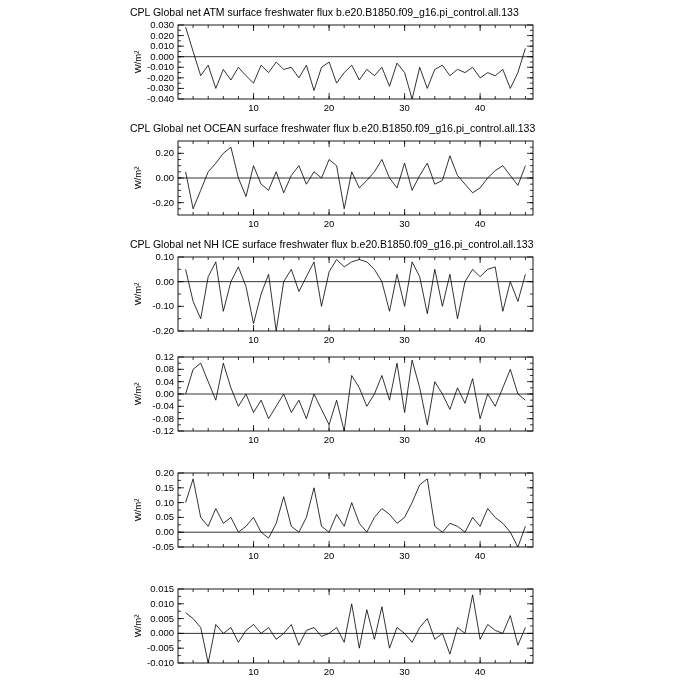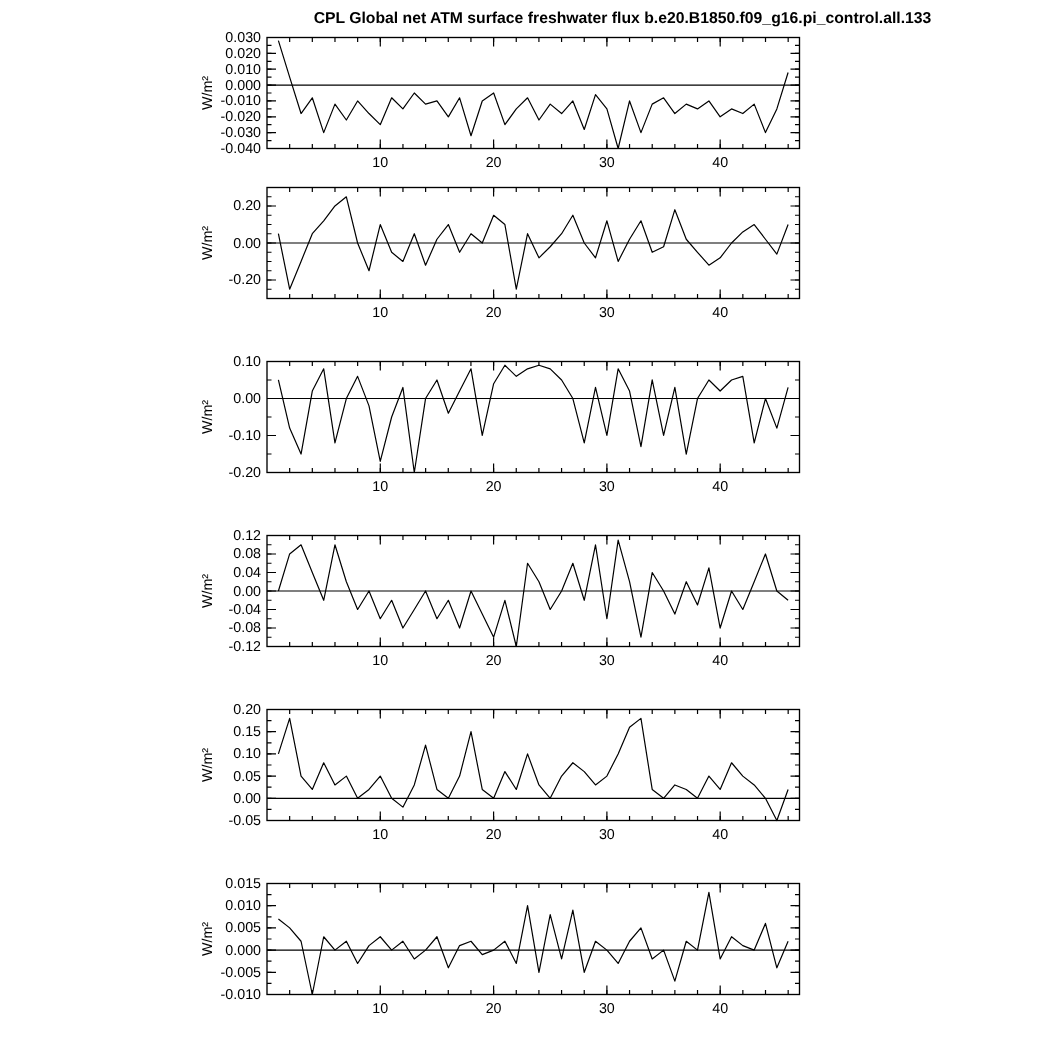--- a/index.html
+++ b/index.html
@@ -9,23 +9,22 @@
     color:#000;
     overflow:hidden;
   }
   .figure{padding-top:4px;}
   .panel{height:116px;}
   .title{
     font-size:10.5px;
     line-height:16px;
     height:16px;
     padding-left:130px;
-    text-align:center;
+    text-align:left;
     white-space:nowrap;
-    font-weight:bold;
   }
   svg.plot{display:block;}
   svg.plot text{font-family:"Liberation Sans", sans-serif;}
 </style>
 </head>
 <body>
 
 <div class="figure">
 
   <section class="panel">
@@ -140,20 +139,21 @@
         <text x="174" y="71.42857142857143" font-size="9.5" text-anchor="end" fill="#000000">-0.030</text>
         <line x1="178" y1="79" x2="184" y2="79" stroke="#000000" stroke-width="0.8"></line>
         <line x1="533" y1="79" x2="527" y2="79" stroke="#000000" stroke-width="0.8"></line>
         <text x="174" y="82" font-size="9.5" text-anchor="end" fill="#000000">-0.040</text>
         <text x="141" y="42" font-size="9.5" text-anchor="middle" fill="#000000" transform="rotate(-90 141 42)">W/m²</text>
         <polyline points="185.6,7.1 193.1,31.4 200.7,55.7 208.2,45.2 215.8,68.4 223.3,49.4 230.9,60.0 238.4,47.3 246.0,55.7 253.5,63.1 261.1,45.2 268.6,52.6 276.2,42.0 283.7,49.4 291.3,47.3 298.9,57.9 306.4,45.2 314.0,70.5 321.5,47.3 329.1,42.0 336.6,63.1 344.2,52.6 351.7,45.2 359.3,60.0 366.8,49.4 374.4,55.7 381.9,47.3 389.5,66.3 397.0,43.1 404.6,52.6 412.1,79.0 419.7,47.3 427.3,68.4 434.8,49.4 442.4,45.2 449.9,55.7 457.5,49.4 465.0,52.6 472.6,47.3 480.1,57.9 487.7,52.6 495.2,55.7 502.8,49.4 510.3,68.4 517.9,52.6 525.4,28.3" fill="none" stroke="#000000" stroke-width="0.8" stroke-linejoin="round"></polyline>
       </svg>
   </section>
 
   <section class="panel">
+    <div class="title">CPL Global net OCEAN surface freshwater flux b.e20.B1850.f09_g16.pi_control.all.133</div>
     <svg class="plot" width="700" height="97" viewBox="0 0 700 97">
         <rect x="178" y="5" width="355" height="74" fill="none" stroke="#000000" stroke-width="0.9"></rect>
         <line x1="178" y1="42" x2="533" y2="42" stroke="#000000" stroke-width="0.8"></line>
         <line x1="193.10638297872342" y1="79" x2="193.10638297872342" y2="76" stroke="#000000" stroke-width="0.8"></line>
         <line x1="193.10638297872342" y1="5" x2="193.10638297872342" y2="8" stroke="#000000" stroke-width="0.8"></line>
         <line x1="208.2127659574468" y1="79" x2="208.2127659574468" y2="76" stroke="#000000" stroke-width="0.8"></line>
         <line x1="208.2127659574468" y1="5" x2="208.2127659574468" y2="8" stroke="#000000" stroke-width="0.8"></line>
         <line x1="223.31914893617022" y1="79" x2="223.31914893617022" y2="76" stroke="#000000" stroke-width="0.8"></line>
         <line x1="223.31914893617022" y1="5" x2="223.31914893617022" y2="8" stroke="#000000" stroke-width="0.8"></line>
         <line x1="238.4255319148936" y1="79" x2="238.4255319148936" y2="76" stroke="#000000" stroke-width="0.8"></line>
@@ -238,20 +238,21 @@
         <text x="174" y="45" font-size="9.5" text-anchor="end" fill="#000000">0.00</text>
         <line x1="178" y1="66.66666666666667" x2="184" y2="66.66666666666667" stroke="#000000" stroke-width="0.8"></line>
         <line x1="533" y1="66.66666666666667" x2="527" y2="66.66666666666667" stroke="#000000" stroke-width="0.8"></line>
         <text x="174" y="69.66666666666667" font-size="9.5" text-anchor="end" fill="#000000">-0.20</text>
         <text x="141" y="42" font-size="9.5" text-anchor="middle" fill="#000000" transform="rotate(-90 141 42)">W/m²</text>
         <polyline points="185.6,35.8 193.1,72.8 200.7,54.3 208.2,35.8 215.8,27.2 223.3,17.3 230.9,11.2 238.4,42.0 246.0,60.5 253.5,29.7 261.1,48.2 268.6,54.3 276.2,35.8 283.7,56.8 291.3,39.5 298.9,29.7 306.4,48.2 314.0,35.8 321.5,42.0 329.1,23.5 336.6,29.7 344.2,72.8 351.7,35.8 359.3,51.9 366.8,44.5 374.4,35.8 381.9,23.5 389.5,42.0 397.0,51.9 404.6,27.2 412.1,54.3 419.7,39.5 427.3,27.2 434.8,48.2 442.4,44.5 449.9,19.8 457.5,39.5 465.0,48.2 472.6,56.8 480.1,51.9 487.7,42.0 495.2,34.6 502.8,29.7 510.3,39.5 517.9,49.4 525.4,29.7" fill="none" stroke="#000000" stroke-width="0.8" stroke-linejoin="round"></polyline>
       </svg>
   </section>
 
   <section class="panel">
+    <div class="title">CPL Global net NH ICE surface freshwater flux b.e20.B1850.f09_g16.pi_control.all.133</div>
     <svg class="plot" width="700" height="97" viewBox="0 0 700 97">
         <rect x="178" y="5" width="355" height="74" fill="none" stroke="#000000" stroke-width="0.9"></rect>
         <line x1="178" y1="29.66666666666667" x2="533" y2="29.66666666666667" stroke="#000000" stroke-width="0.8"></line>
         <line x1="193.10638297872342" y1="79" x2="193.10638297872342" y2="76" stroke="#000000" stroke-width="0.8"></line>
         <line x1="193.10638297872342" y1="5" x2="193.10638297872342" y2="8" stroke="#000000" stroke-width="0.8"></line>
         <line x1="208.2127659574468" y1="79" x2="208.2127659574468" y2="76" stroke="#000000" stroke-width="0.8"></line>
         <line x1="208.2127659574468" y1="5" x2="208.2127659574468" y2="8" stroke="#000000" stroke-width="0.8"></line>
         <line x1="223.31914893617022" y1="79" x2="223.31914893617022" y2="76" stroke="#000000" stroke-width="0.8"></line>
         <line x1="223.31914893617022" y1="5" x2="223.31914893617022" y2="8" stroke="#000000" stroke-width="0.8"></line>
         <line x1="238.4255319148936" y1="79" x2="238.4255319148936" y2="76" stroke="#000000" stroke-width="0.8"></line>

